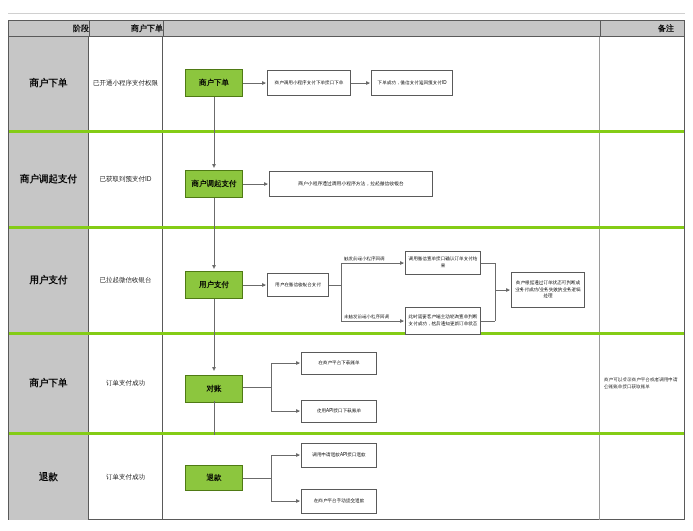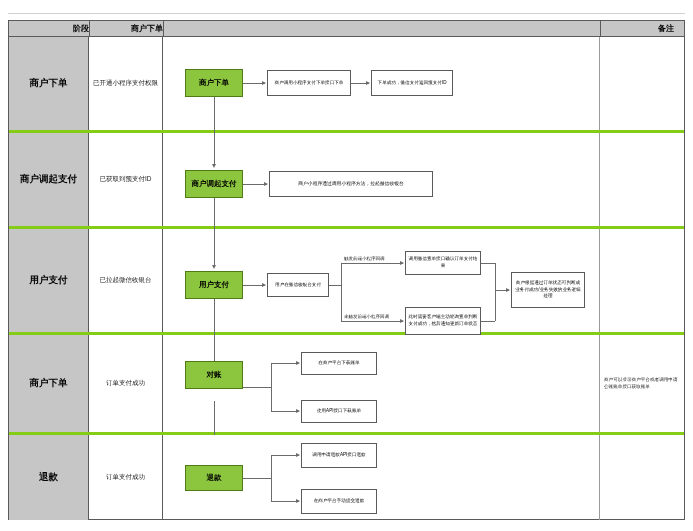--- a/index.html
+++ b/index.html
@@ -275,21 +275,21 @@
     </div>
 
     <div class="row" style="top:314px;height:100px;">
       <div class="c-stage">商户下单</div>
       <div class="c-pre">订单支付成功</div>
       <div class="c-flow">
 
         <div class="ln lnv" style="left:51px;top:0;height:34px;"></div>
         <div class="arrow-d" style="left:48.5px;top:32px;"></div>
 
-        <div class="node green" style="left:22px;top:26px;width:58px;height:28px;">对账</div>
+        <div class="node green" style="left:22px;top:40px;width:58px;height:28px;">对账</div>
 
         <div class="ln lnh" style="left:80px;top:52px;width:28px;"></div>
         <div class="ln lnv" style="left:108px;top:28px;height:48px;"></div>
 
         <div class="ln lnh" style="left:108px;top:28px;width:28px;"></div>
         <div class="arrow" style="left:133px;top:25.5px;"></div>
         <div class="node box" style="left:138px;top:17px;width:76px;height:23px;">在商户平台下载账单</div>
 
         <div class="ln lnh" style="left:108px;top:76px;width:28px;"></div>
         <div class="arrow" style="left:133px;top:73.5px;"></div>

